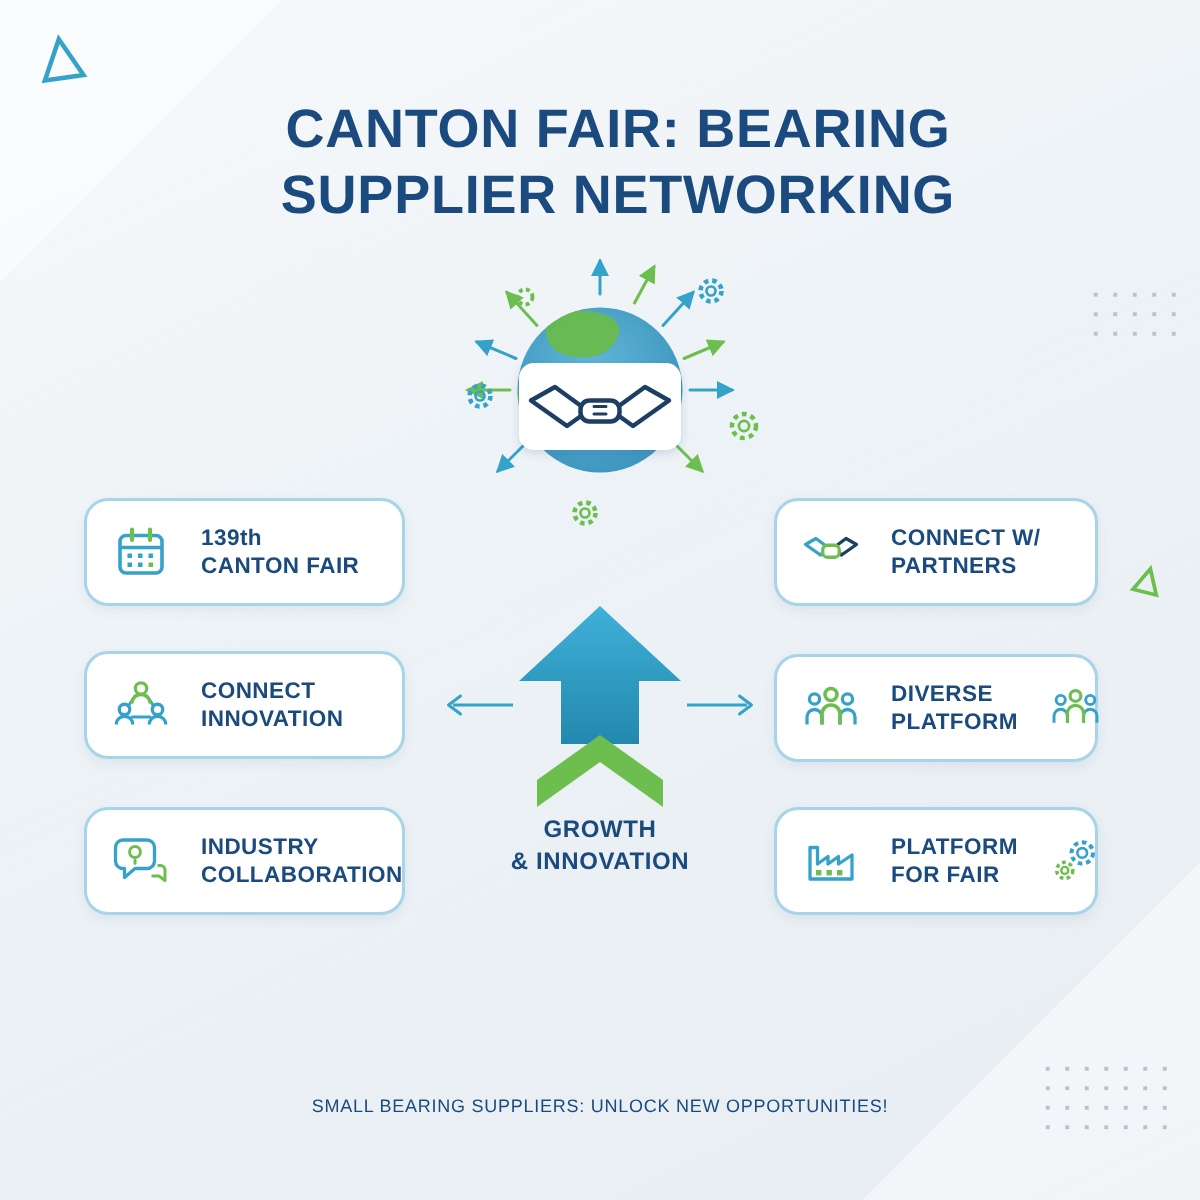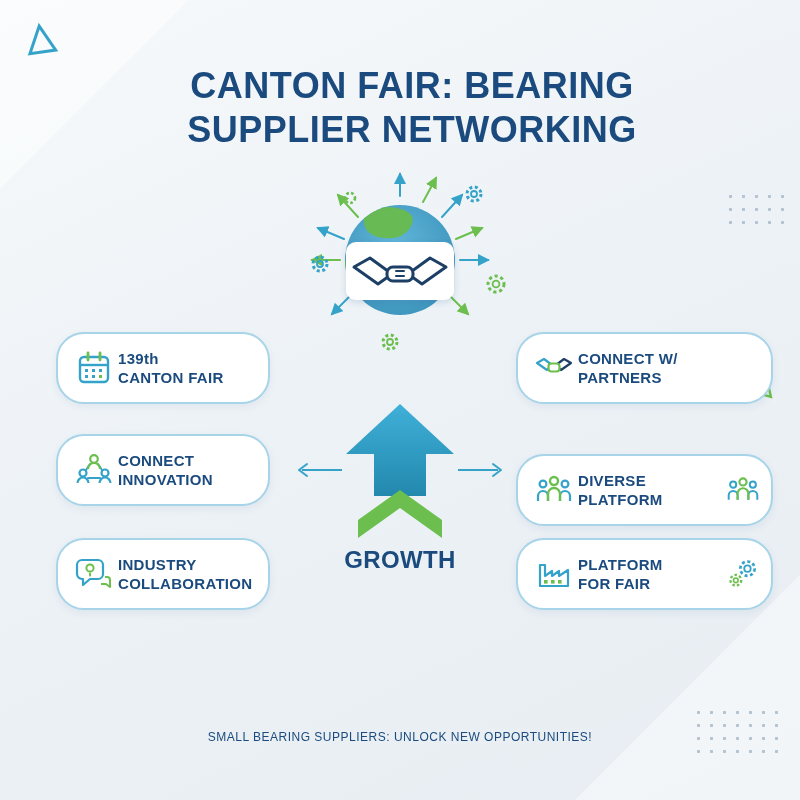--- a/index.html
+++ b/index.html
@@ -10,32 +10,32 @@
   .band-tl{width:380px;height:380px;left:-230px;top:-230px}
   .band-br{width:460px;height:460px;right:-280px;bottom:-280px}
   .dots{position:absolute;background-image:radial-gradient(circle,#b4c3d1 1.4px,transparent 1.5px);background-size:13px 13px}
   .dots-tr{left:724px;top:190px;width:64px;height:42px}
   .dots-br{left:692px;top:706px;width:90px;height:56px}
   .abs{position:absolute}
   .title{position:absolute;top:40px;left:12px;width:100%;text-align:center;font-weight:700;
     font-size:36px;line-height:1.22;letter-spacing:.5px;color:var(--navy,#1b4b7e)}
   .title .l{display:block}
   .box{position:absolute;height:72px;background:#fff;border:2px solid var(--box-border,#a7d4e8);
-    border-radius:28px;display:flex;align-items:center;gap:4px;padding:0 10px 0 16px;
+    border-radius:16px;display:flex;align-items:center;gap:20px;padding:0 10px 0 16px;
     box-shadow:0 3px 8px rgba(27,75,126,.07)}
   .box.left{left:56px;width:214px}
-  .box.right{left:516px;width:257px}
+  .box.right{left:516px;width:216px}
   .box-label{flex:1;font-weight:700;font-size:15px;line-height:1.3;letter-spacing:.3px;color:var(--navy,#1b4b7e)}
   .box-label .l{display:block}
   .icon{width:40px;height:40px;flex:0 0 auto;display:flex;align-items:center;justify-content:center}
   .icon svg{width:38px;height:38px}
   .icon-right{width:36px;height:36px}
   .icon-right svg{width:34px;height:34px}
   .growth-label{position:absolute;left:300px;top:544px;width:200px;text-align:center;
-    font-weight:700;font-size:24px;line-height:1.3;letter-spacing:.4px;color:var(--navy,#1b4b7e)}
+    font-weight:700;font-size:16px;line-height:1.3;letter-spacing:.4px;color:var(--navy,#1b4b7e)}
   .growth-label .l{display:block}
   .footer{position:absolute;top:730px;left:0;width:100%;text-align:center;font-weight:400;
     font-size:12px;letter-spacing:.5px;color:var(--navy,#1b4b7e)}
   .st{stroke:var(--teal,#35a3c9)} .sg{stroke:var(--green,#6cbf4e)} .sn{stroke:#1d3f66}
   .fT{fill:var(--teal,#35a3c9)} .fG{fill:var(--green,#6cbf4e)}
 </style>
 </head>
 <body>
 
 <div class="canvas">
@@ -194,21 +194,21 @@
           <rect x="13.5" y="14.5" width="11" height="8" rx="3" fill="#fff" class="sg" stroke-width="2.2"></rect>
         </g>
       </svg>
     </span>
     <span class="box-label">
       <span class="l">CONNECT W/</span>
       <span class="l">PARTNERS</span>
     </span>
   </div>
 
-  <div class="box right" style="top:454px">
+  <div class="box right" style="top:436px">
     <span class="icon">
       <svg viewBox="0 0 38 38">
         <g fill="none" class="st" stroke-width="2.2">
           <circle cx="8" cy="13" r="3.4"></circle>
             <path d="M3,30 v-5 a5,5 0 0 1 10,0 v5"></path>
           <circle cx="30" cy="13" r="3.4"></circle>
             <path d="M25,30 v-5 a5,5 0 0 1 10,0 v5"></path>
         </g>
         <g fill="none" class="sg" stroke-width="2.4">
           <circle cx="19" cy="10" r="4"></circle>
@@ -274,17 +274,18 @@
     <line x1="46" y1="8" x2="6" y2="8" class="st" stroke-width="2"></line>
     <path d="M11,2 L3,8 L11,14" fill="none" class="st" stroke-width="2" stroke-linecap="round" stroke-linejoin="round"></path>
   </svg>
   <svg class="abs" style="left:456px;top:462px" width="48" height="16" viewBox="0 0 48 16">
     <line x1="2" y1="8" x2="42" y2="8" class="st" stroke-width="2"></line>
     <path d="M37,2 L45,8 L37,14" fill="none" class="st" stroke-width="2" stroke-linecap="round" stroke-linejoin="round"></path>
   </svg>
 
   <div class="growth-label">
     <span class="l">GROWTH</span>
+    <span class="l">&amp; INNOVATION</span>
   </div>
 
   <div class="footer">SMALL BEARING SUPPLIERS: UNLOCK NEW OPPORTUNITIES!</div>
 
 </div>
 
 </body></html>

